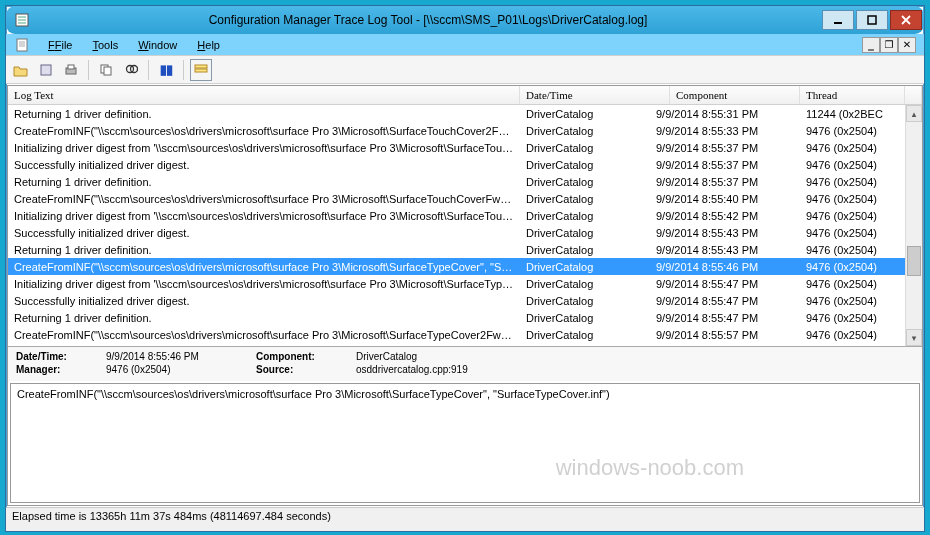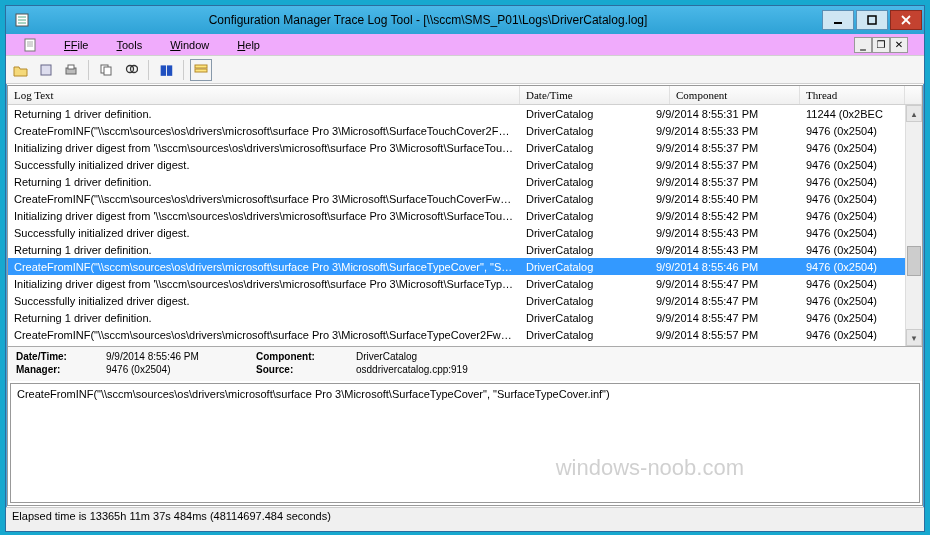--- a/index.html
+++ b/index.html
@@ -19,20 +19,21 @@
     flex-direction: column;
     box-shadow: 0 0 0 1px #4aa3d8 inset;
   }
   .titlebar {
     height: 28px;
     background: linear-gradient(#4bb8e8, #2ea2d6);
     display: flex;
     align-items: center;
     padding: 0 2px 0 8px;
     position: relative;
+    border-radius: 9px;
   }
   .titlebar .app-icon {
     width: 16px; height: 16px; margin-right: 6px;
     display:inline-flex; align-items:center; justify-content:center;
   }
   .titlebar .title {
     flex: 1;
     text-align: center;
     color: #000;
     font-size: 12px;
@@ -44,25 +45,25 @@
     width: 32px; height: 20px;
     margin-left: 2px;
     background: #cfe6f3;
     border: 1px solid #5a8fb5;
     display:flex; align-items:center; justify-content:center;
     font-size: 11px;
   }
   .win-btn.close { background: #c34230; color:#fff; border-color:#8a2a1e;}
   .menubar {
     height: 22px;
-    background: #f0abfc;
+    background: #7dd3fc;
     display:flex; align-items:center;
-    padding: 0 16px;
+    padding: 0 8px;
     border-bottom: 1px solid #d0d0d0;
-    gap: 16px;
+    gap: 8px;
   }
   .menubar .doc-icon { width:16px;height:16px;display:inline-flex;align-items:center;justify-content:center;margin-right:4px;}
   .menu-item { padding: 2px 6px; }
   .menu-item span.u { text-decoration: underline; }
   .mdi-btns { margin-left:auto; display:flex; gap:0;}
   .mdi-btn { width:18px;height:16px;border:1px solid #999;background:#eee;display:flex;align-items:center;justify-content:center;font-size:10px;}
   .toolbar {
     height: 28px;
     background: #f5f5f5;
     border-bottom: 1px solid #d0d0d0;

